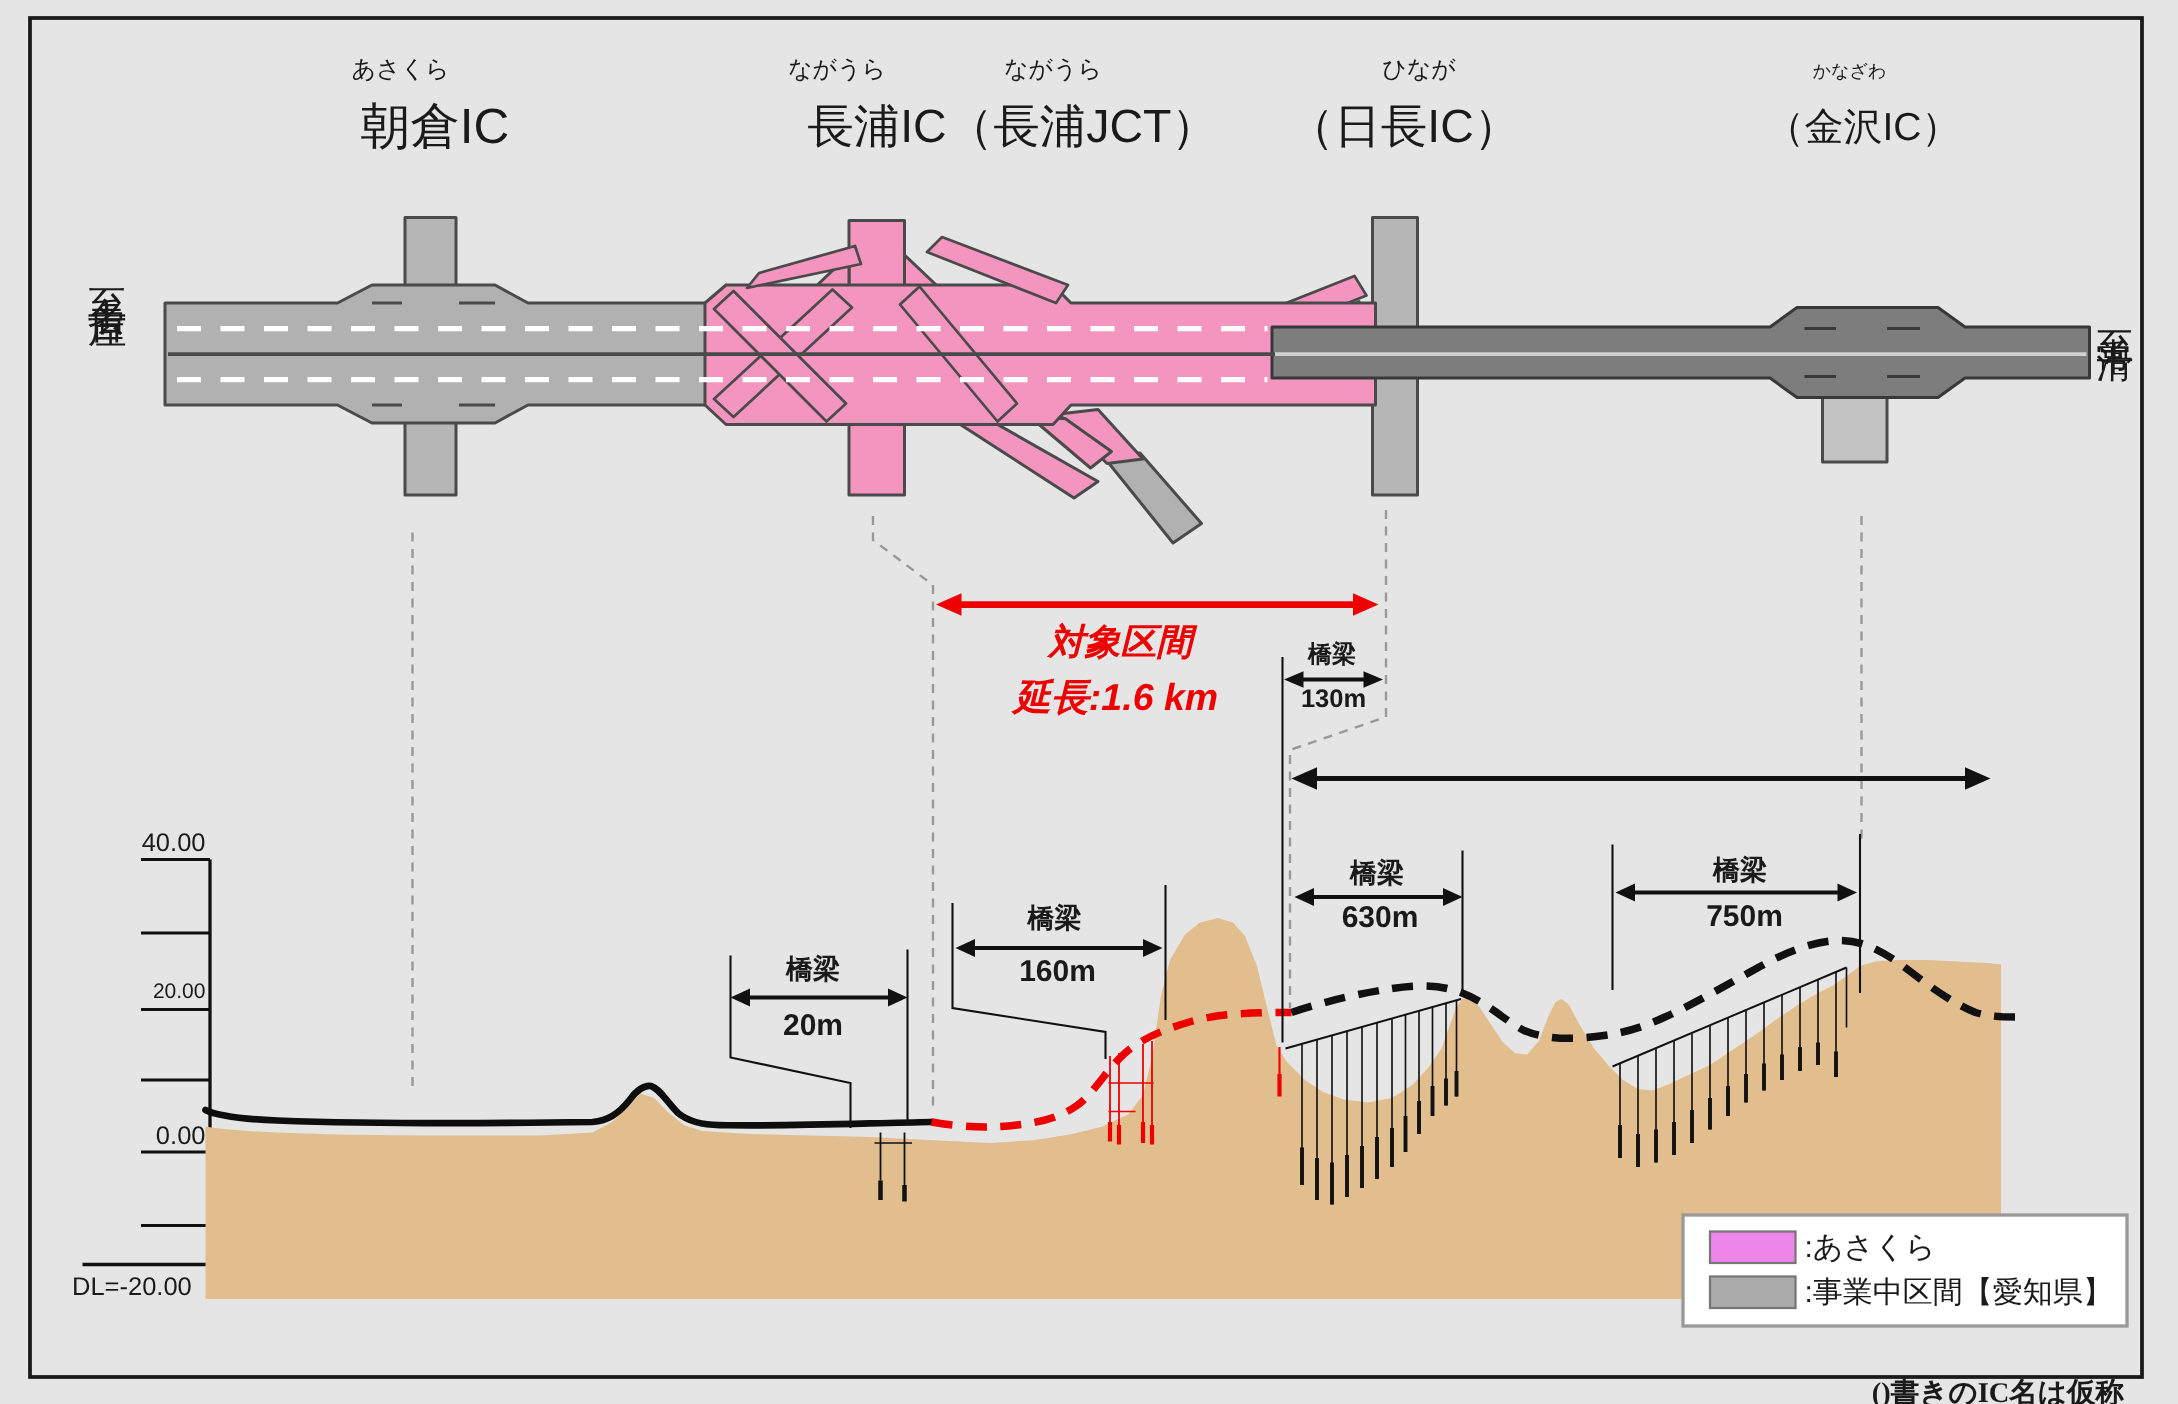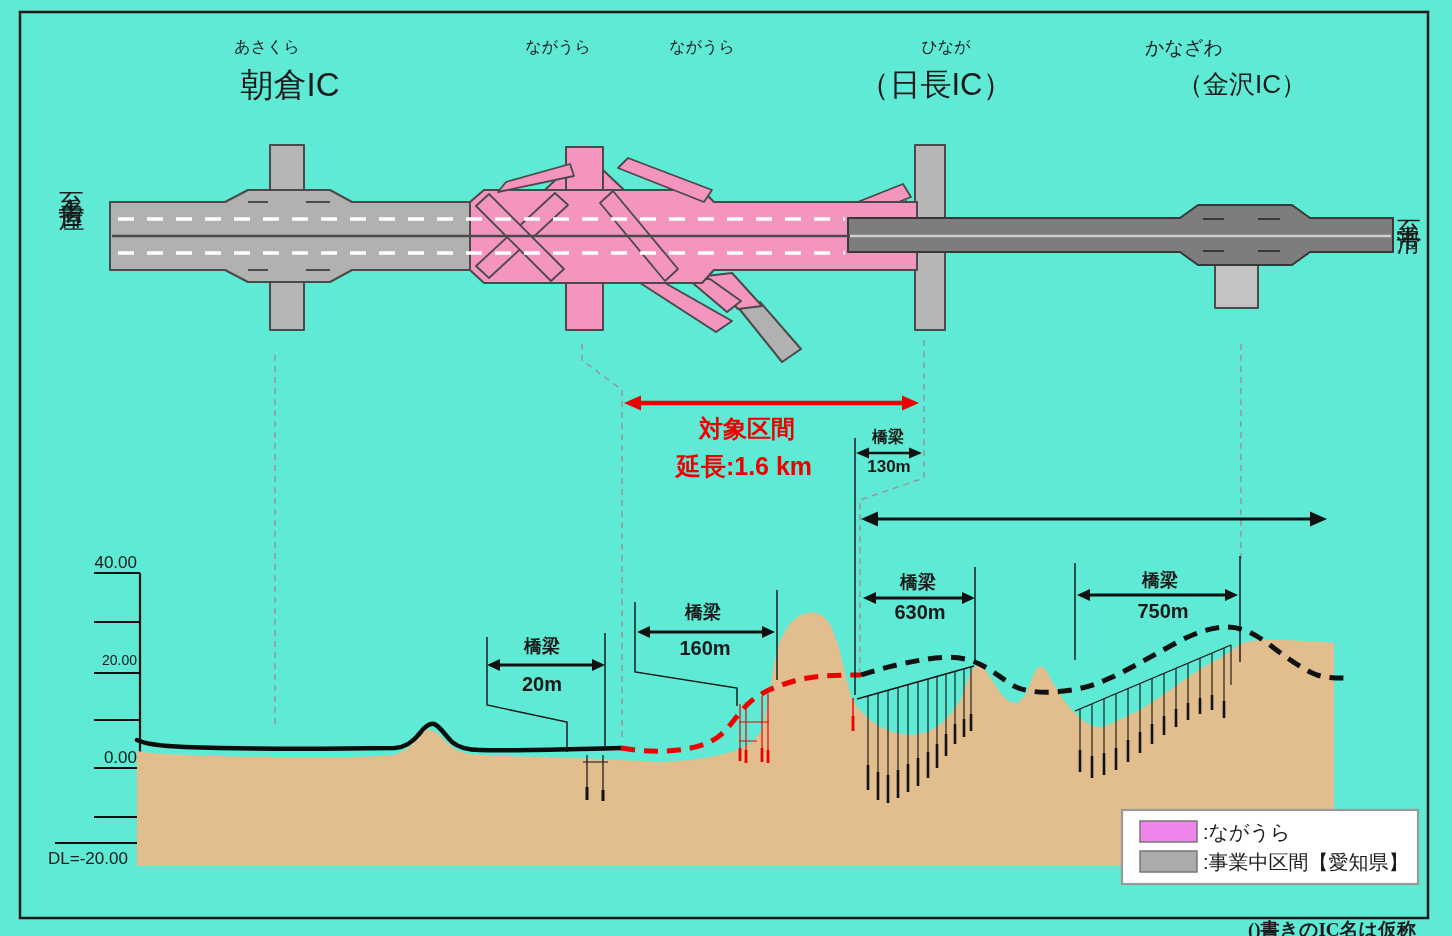--- a/index.html
+++ b/index.html
@@ -1,24 +1,24 @@
 <!DOCTYPE html>
 <html><head>
 <meta charset="utf-8">
 <style>
   html,body{margin:0;padding:0;background:#fff;}
-  #stage{position:relative;width:1452px;height:936px;background:#5eead4;overflow:hidden;
+  #stage{position:relative;width:1452px;height:936px;background:#e5e5e5;overflow:hidden;
          font-family:"Liberation Sans","DejaVu Sans",sans-serif;color:#1a1a1a;}
   #stage svg{position:absolute;left:0;top:0;}
   .lbl{position:absolute;white-space:nowrap;line-height:1;}
   .lbl-c{transform:translate(-50%,-50%);text-align:center;}
   .lbl-l{transform:translate(0,-50%);}
   .lbl-r{transform:translate(-100%,-50%);text-align:center;}
   .lbl-v{writing-mode:vertical-rl;transform:translate(-50%,0);letter-spacing:5px;}
-  .red{color:#ee0000;font-weight:bold;}
+  .red{color:#ee0000;font-weight:bold;font-style:italic;}
   .bold{font-weight:bold;}
 </style>
 </head>
 <body>
 
 <div id="stage">
 
 <svg width="1452" height="936" viewBox="0 0 1452 936">
 
   <rect x="20" y="12" width="1408" height="906" fill="none" stroke="#1a1a1a" stroke-width="2.5"></rect>
@@ -247,23 +247,24 @@
     <rect x="1122" y="810" width="296" height="74" fill="#ffffff" stroke="#999" stroke-width="2.2"></rect>
     <rect x="1140" y="821" width="57" height="21" fill="#ee85ea" stroke="#777" stroke-width="1.5"></rect>
     <rect x="1140" y="851" width="57" height="21" fill="#ababab" stroke="#777" stroke-width="1.5"></rect>
   </g>
 </svg>
 
 <div class="lbl lbl-c" style="left:267px;top:47px;font-size:16px;">あさくら</div>
 <div class="lbl lbl-c" style="left:290px;top:84px;font-size:33px;">朝倉IC</div>
 <div class="lbl lbl-c" style="left:558px;top:47px;font-size:16px;">ながうら</div>
 <div class="lbl lbl-c" style="left:702px;top:47px;font-size:16px;">ながうら</div>
+<div class="lbl lbl-c" style="left:675px;top:84px;font-size:31px;">長浦IC（長浦JCT）</div>
 <div class="lbl lbl-c" style="left:922px;top:47px;font-size:16px;margin-left:24px;">ひなが</div>
 <div class="lbl lbl-c" style="left:936px;top:84px;font-size:31px;">（日長IC）</div>
-<div class="lbl lbl-c" style="left:1184px;top:47px;font-size:19px;text-align:right;">かなざわ</div>
+<div class="lbl lbl-c" style="left:1233px;top:47px;font-size:12px;text-align:right;">かなざわ</div>
 <div class="lbl lbl-c" style="left:1242px;top:84px;font-size:26px;">（金沢IC）</div>
 
 <div class="lbl lbl-v" style="left:72px;top:172px;font-size:26px;">至名古屋</div>
 <div class="lbl lbl-v" style="left:1409px;top:200px;font-size:25px;">至常滑</div>
 
 <div class="lbl lbl-c red" style="left:747px;top:429px;font-size:24px;">対象区間</div>
 <div class="lbl lbl-c red" style="left:744px;top:466px;font-size:25px;">延長:1.6 km</div>
 
 <div class="lbl lbl-c bold" style="left:542px;top:646px;font-size:18px;">橋梁</div>
 <div class="lbl lbl-c bold" style="left:542px;top:684px;font-size:20px;">20m</div>
@@ -274,17 +275,17 @@
 <div class="lbl lbl-c bold" style="left:918px;top:582px;font-size:18px;">橋梁</div>
 <div class="lbl lbl-c bold" style="left:920px;top:612px;font-size:20px;">630m</div>
 <div class="lbl lbl-c bold" style="left:1160px;top:580px;font-size:18px;">橋梁</div>
 <div class="lbl lbl-c bold" style="left:1163px;top:611px;font-size:20px;">750m</div>
 
 <div class="lbl lbl-r" style="left:137px;top:562px;font-size:17px;">40.00</div>
 <div class="lbl lbl-r" style="left:137px;top:660px;font-size:14px;">20.00</div>
 <div class="lbl lbl-r" style="left:137px;top:757px;font-size:17px;">0.00</div>
 <div class="lbl lbl-l" style="left:48px;top:858px;font-size:17px;">DL=-20.00</div>
 
-<div class="lbl lbl-l" style="left:1203px;top:832px;font-size:20px;">:ながうら</div>
+<div class="lbl lbl-l" style="left:1203px;top:832px;font-size:20px;">:あさくら</div>
 <div class="lbl lbl-l" style="left:1203px;top:862px;font-size:20px;">:事業中区間【愛知県】</div>
 <div class="lbl lbl-r bold" style="left:1416px;top:929px;font-size:19px;font-family:Liberation Serif, serif;">()書きのIC名は仮称</div>
 
 </div>
 
 </body></html>

